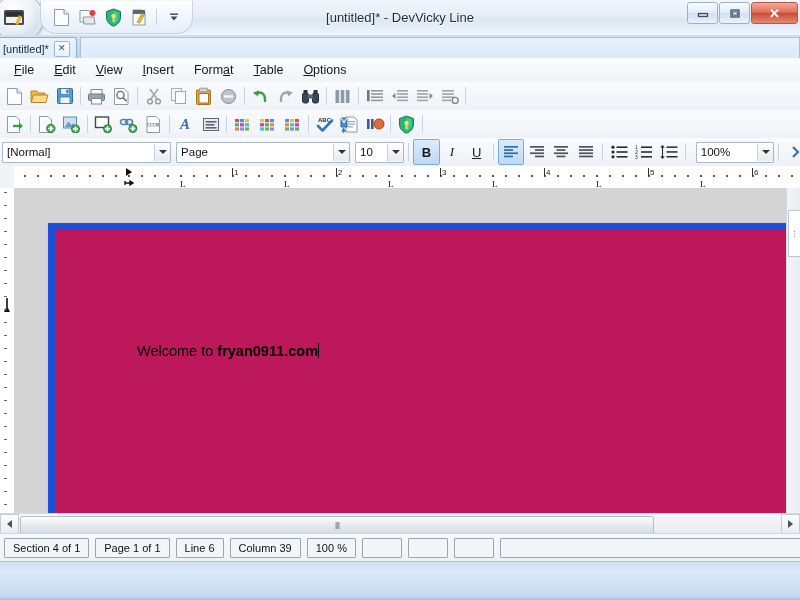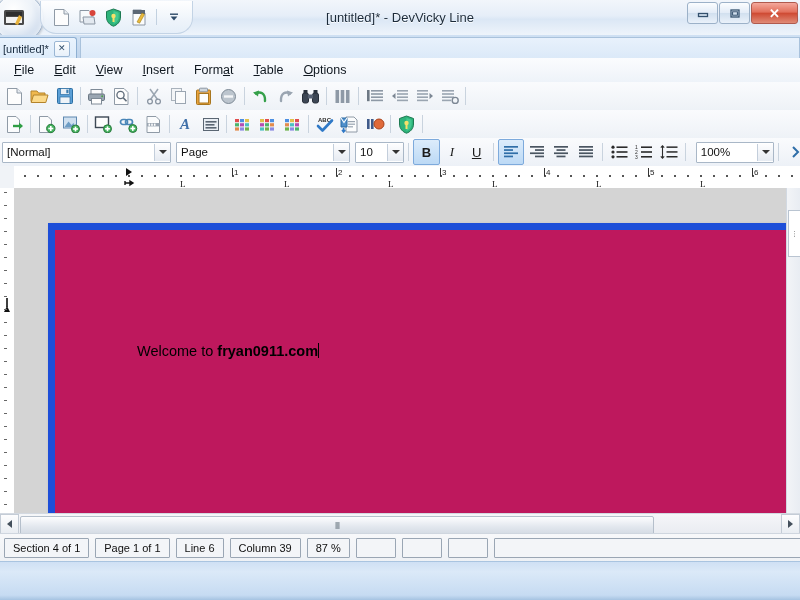--- a/index.html
+++ b/index.html
@@ -892,21 +892,21 @@
     <div class="sb-arrow">
         <span class="tri-r"></span>
       </div>
   </div>
 
   <div class="statusbar">
     <div class="spanel">Section 4 of 1</div>
     <div class="spanel">Page 1 of 1</div>
     <div class="spanel">Line 6</div>
     <div class="spanel">Column 39</div>
-    <div class="spanel">87 %</div>
+    <div class="spanel">100 %</div>
     <div class="spanel empty"></div>
     <div class="spanel empty"></div>
     <div class="spanel empty"></div>
     <div class="spanel wide"></div>
   </div>
 
   <div class="bottomchrome"></div>
 </div>
 
 </body></html>

